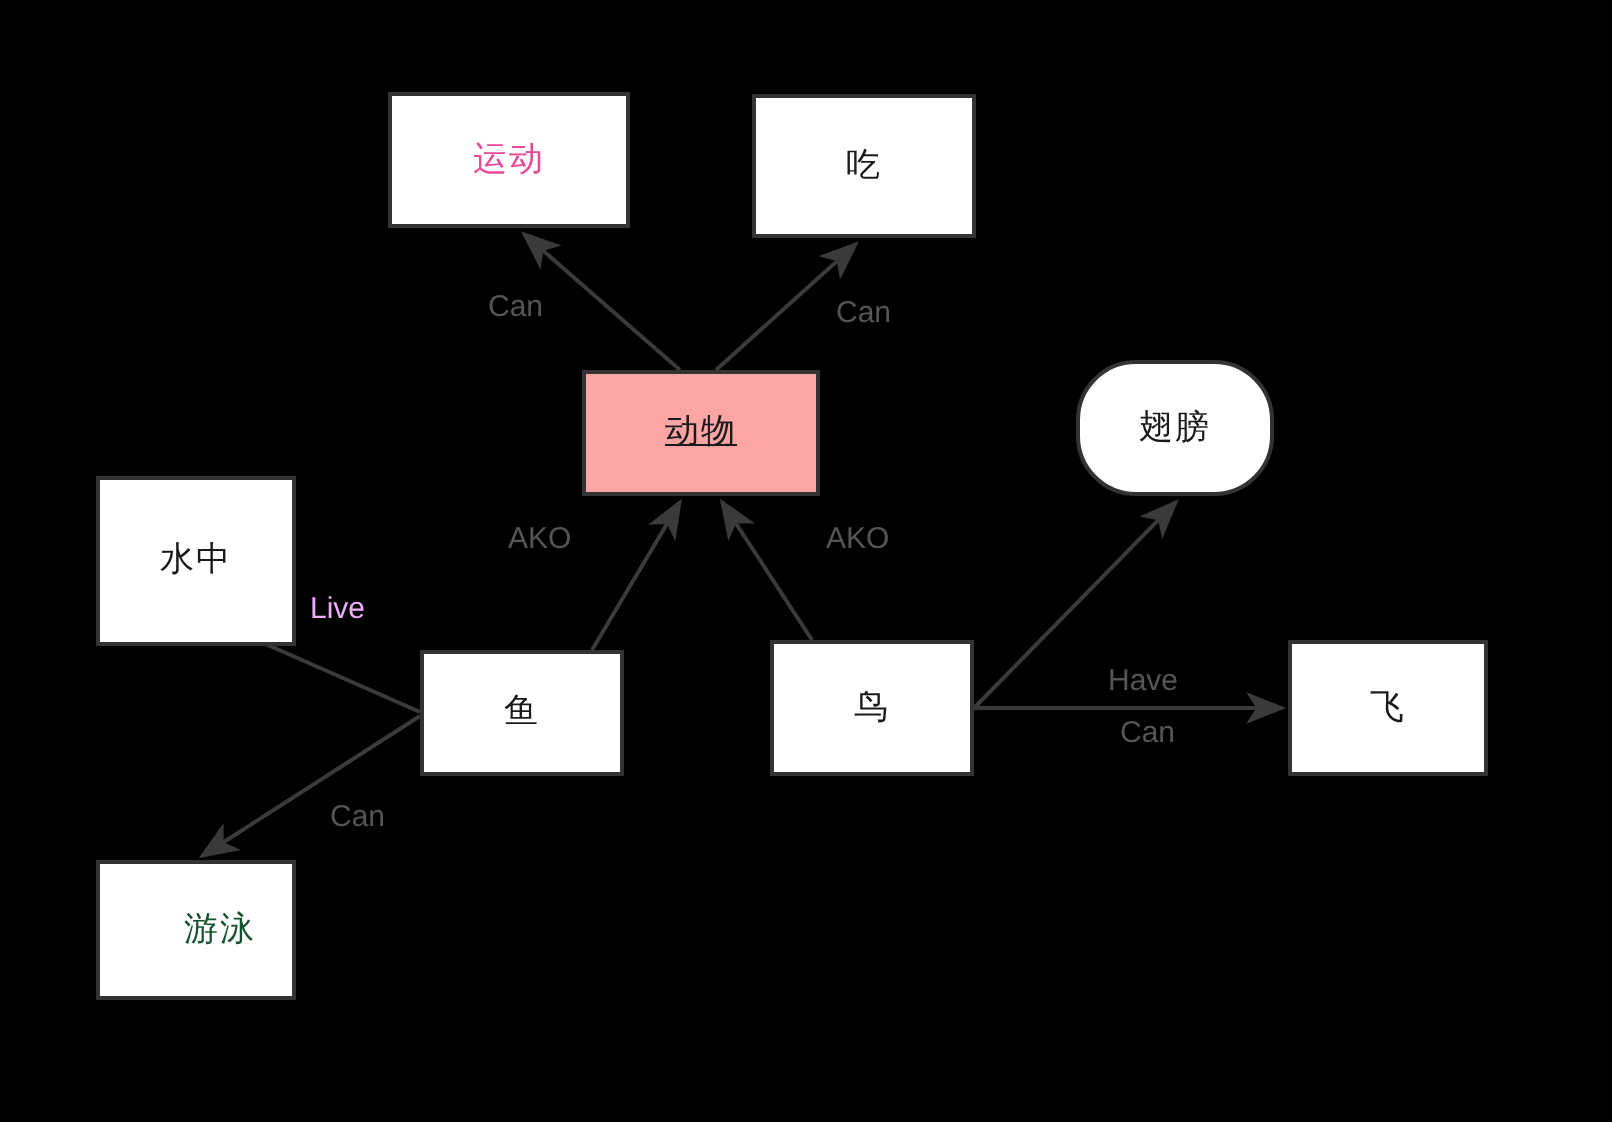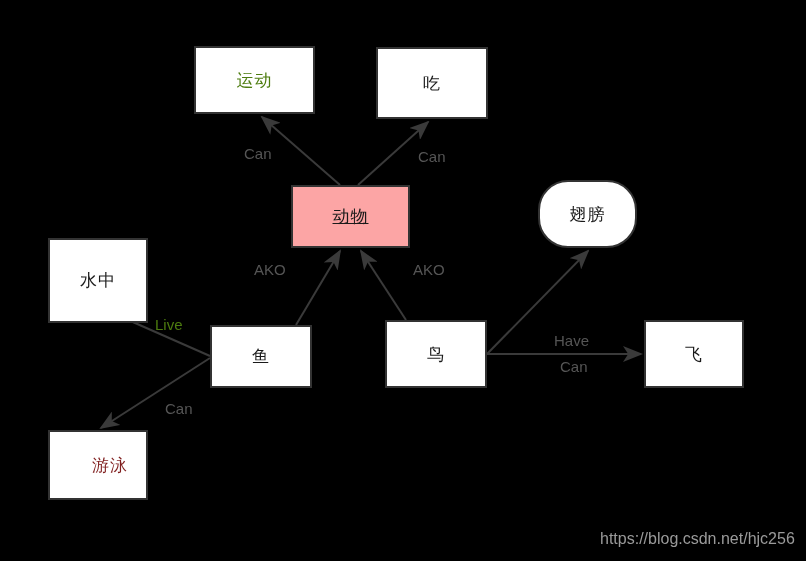--- a/index.html
+++ b/index.html
@@ -74,21 +74,21 @@
         <line x1="296" y1="325" x2="340" y2="251" stroke="#3a3a3a" stroke-width="2" marker-end="url(#arrowhead)"></line>
         <line x1="406" y1="320" x2="361" y2="251" stroke="#3a3a3a" stroke-width="2" marker-end="url(#arrowhead)"></line>
         <line x1="210" y1="356" x2="101" y2="308" stroke="#3a3a3a" stroke-width="2" marker-end="url(#arrowhead)"></line>
         <line x1="210" y1="358" x2="101" y2="428" stroke="#3a3a3a" stroke-width="2" marker-end="url(#arrowhead)"></line>
         <line x1="487" y1="354" x2="588" y2="251" stroke="#3a3a3a" stroke-width="2" marker-end="url(#arrowhead)"></line>
         <line x1="487" y1="354" x2="641" y2="354" stroke="#3a3a3a" stroke-width="2" marker-end="url(#arrowhead)"></line>
       </g>
   </svg>
 
   <div id="nodes-group">
-      <div class="node" style="left: 194px; top: 46px; width: 121px; height: 68px; background: rgb(255, 255, 255); border-color: rgb(51, 51, 51); color: #4d7c0f; justify-content: center;">
+      <div class="node" style="left: 194px; top: 46px; width: 121px; height: 68px; background: rgb(255, 255, 255); border-color: rgb(51, 51, 51); color: #ec4899; justify-content: center;">
         <span>运动</span>
       </div>
       <div class="node" style="left: 376px; top: 47px; width: 112px; height: 72px; background: rgb(255, 255, 255); border-color: rgb(51, 51, 51); color: rgb(26, 26, 26);">
         <span>吃</span>
       </div>
       <div class="node" style="left: 291px; top: 185px; width: 119px; height: 63px; background: #fca5a5; border-color: rgb(51, 51, 51); color: rgb(26, 26, 26); text-decoration: underline;">
         <span>动物</span>
       </div>
       <div class="node" style="left: 538px; top: 180px; width: 99px; height: 68px; background: rgb(255, 255, 255); border-color: rgb(51, 51, 51); color: rgb(26, 26, 26); border-radius: 30px;">
         <span>翅膀</span>
@@ -98,30 +98,29 @@
       </div>
       <div class="node" style="left: 210px; top: 325px; width: 102px; height: 63px; background: rgb(255, 255, 255); border-color: rgb(51, 51, 51); color: rgb(26, 26, 26);">
         <span>鱼</span>
       </div>
       <div class="node" style="left: 385px; top: 320px; width: 102px; height: 68px; background: rgb(255, 255, 255); border-color: rgb(51, 51, 51); color: rgb(26, 26, 26);">
         <span>鸟</span>
       </div>
       <div class="node" style="left: 644px; top: 320px; width: 100px; height: 68px; background: rgb(255, 255, 255); border-color: rgb(51, 51, 51); color: rgb(26, 26, 26);">
         <span>飞</span>
       </div>
-      <div class="node" style="left: 48px; top: 430px; width: 100px; height: 70px; background: rgb(255, 255, 255); border-color: rgb(51, 51, 51); color: #7f1d1d; padding-left: 24px;">
+      <div class="node" style="left: 48px; top: 430px; width: 100px; height: 70px; background: rgb(255, 255, 255); border-color: rgb(51, 51, 51); color: #14532d; padding-left: 24px;">
         <span>游泳</span>
       </div>
     </div>
   <div id="labels-group">
       <div class="edge-label" style="left: 244px; top: 146px; color: rgb(85, 85, 85);">Can</div>
       <div class="edge-label" style="left: 418px; top: 149px; color: rgb(85, 85, 85);">Can</div>
       <div class="edge-label" style="left: 254px; top: 262px; color: rgb(85, 85, 85);">AKO</div>
       <div class="edge-label" style="left: 413px; top: 262px; color: rgb(85, 85, 85);">AKO</div>
-      <div class="edge-label" style="left: 155px; top: 317px; color: #4d7c0f;">Live</div>
+      <div class="edge-label" style="left: 155px; top: 297px; color: #f0abfc;">Live</div>
       <div class="edge-label" style="left: 165px; top: 401px; color: rgb(85, 85, 85);">Can</div>
       <div class="edge-label" style="left: 554px; top: 289px; color: rgb(85, 85, 85); margin-top: 44px;">Have</div>
       <div class="edge-label" style="left: 560px; top: 359px; color: rgb(85, 85, 85);">Can</div>
     </div>
 
-  <div class="watermark" style="left: 600px; top: 531px;">https://blog.csdn.net/hjc256</div>
 
 </div>
 
 </body></html>

